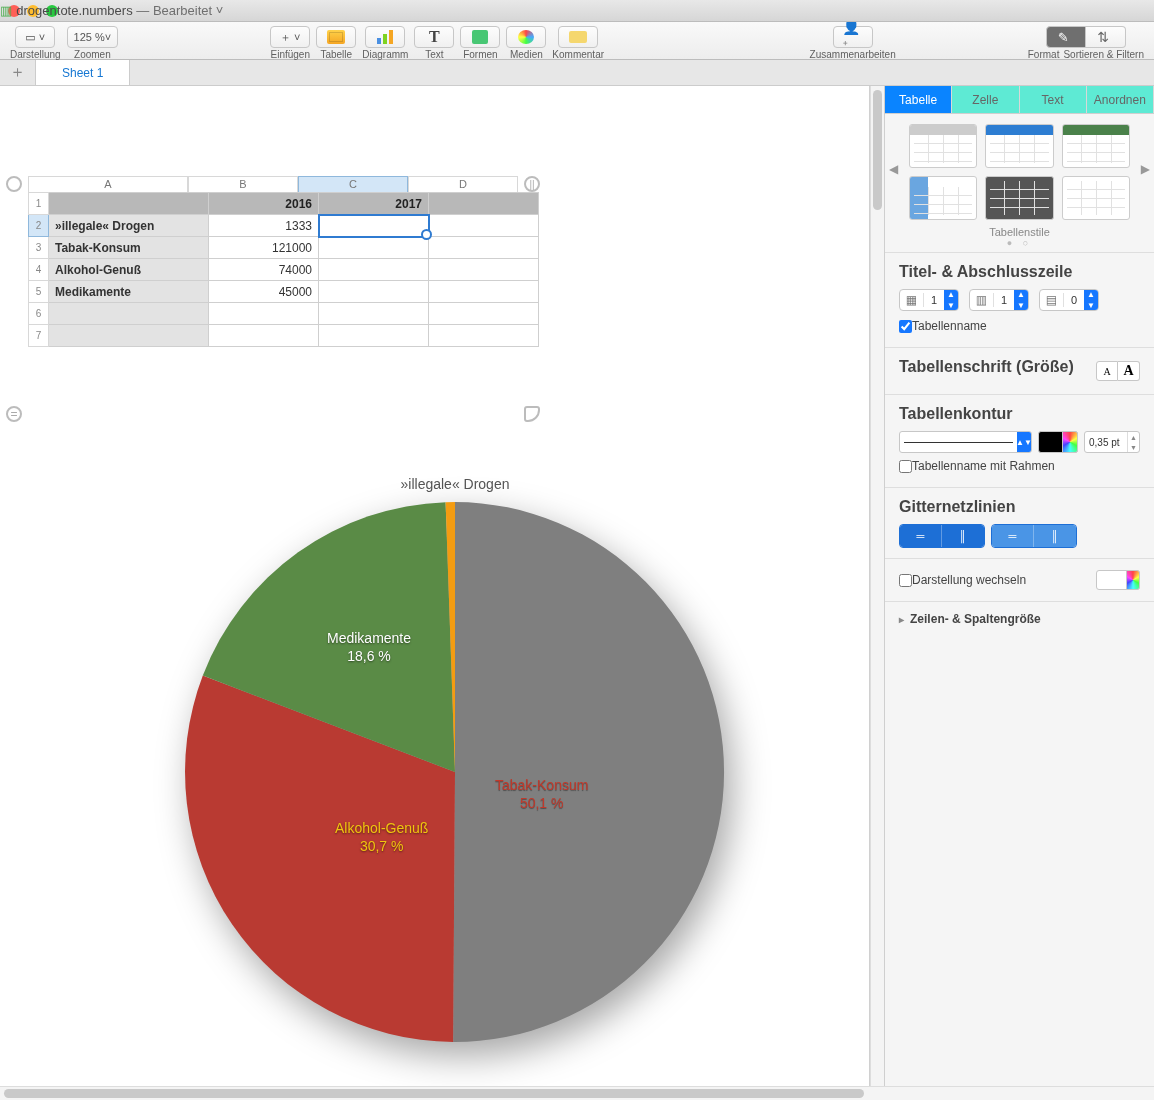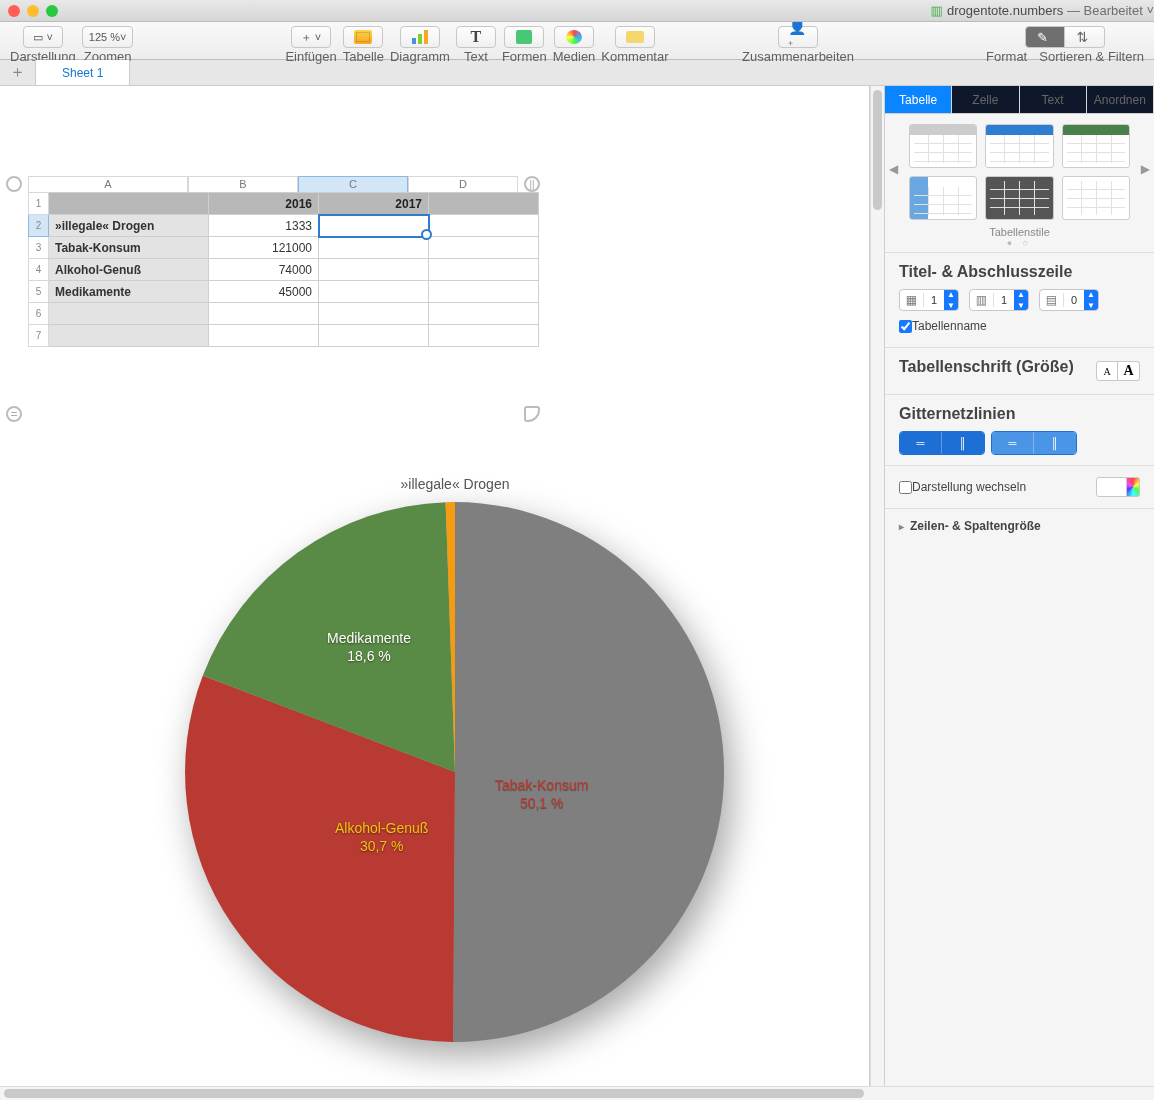--- a/index.html
+++ b/index.html
@@ -3,29 +3,29 @@
 <meta charset="utf-8">
 <style>
 * { box-sizing: border-box; margin: 0; padding: 0; font-family: -apple-system, "Helvetica Neue", Arial, sans-serif; }
 body { background: #ececec; width: 1154px; height: 1100px; overflow: hidden; font-size: 12px; color: #333; }
 
 
 .titlebar { height: 22px; background: linear-gradient(#e8e8e8,#d6d6d6); display:flex; align-items:center; padding:0 8px; border-bottom:1px solid #bcbcbc; position:relative;}
 .traffic { display:flex; gap:7px; }
 .traffic span { width:12px; height:12px; border-radius:50%; display:inline-block; }
 .tl-close{background:#ff5f57;} .tl-min{background:#ffbd2e;} .tl-max{background:#28c940;}
-.title-center{ position:absolute; left:0; right:0; text-align:right; font-size:13px; color:#6f6f6f;}
+.title-center{ position:absolute; left:0; right:0; text-align:left; font-size:13px; color:#6f6f6f;}
 .title-center .fn{ color:#4a4a4a; }
 .title-center .chart-ico{ color:#4caf50; margin-right:4px;}
 
 
 .toolbar { height: 38px; background: linear-gradient(#f9f9f9,#ededed); border-bottom:1px solid #bcbcbc; display:flex; align-items:flex-start; padding:4px 10px 0 10px; gap:6px;}
 .tb-group { display:flex; flex-direction:column; align-items:center; gap:0;}
 .tb-btn { height:22px; min-width:40px; background:linear-gradient(#fdfdfd,#f0f0f0); border:1px solid #c7c7c7; border-radius:4px; display:flex; align-items:center; justify-content:center; font-size:11px; color:#555; padding:0 6px;}
-.tb-label { font-size:13px; color:#606060; margin-top:1px;}
+.tb-label { font-size:10px; color:#606060; margin-top:1px;}
 .tb-spacer { flex:1; }
 .seg { display:flex; }
 .seg .tb-btn{ border-radius:0;}
 .seg .tb-btn:first-child{ border-radius:4px 0 0 4px;}
 .seg .tb-btn:last-child{ border-radius:0 4px 4px 0; border-left:none;}
 .tb-btn.active{ background:#6f6f6f; color:#fff;}
 
 .ico-table{ width:18px; height:14px; background:linear-gradient(#ffd24a,#f5a623); border-radius:2px; position:relative;}
 .ico-table::before{content:"";position:absolute;inset:2px;border:1px solid rgba(0,0,0,.15);}
 .ico-chart{ display:flex; align-items:flex-end; gap:2px; height:14px;}
@@ -84,21 +84,21 @@
 .pie-label-top .pct{ display:block;}
 .pie{ width:540px; height:540px; margin:10px auto 0; position:relative;}
 .pie svg{ width:100%; height:100%; filter: drop-shadow(8px 14px 18px rgba(0,0,0,.35));}
 .slice-label{ position:absolute; text-align:center; font-size:14px; text-shadow:0 1px 2px rgba(0,0,0,.5); line-height:1.25;}
 .lbl-tabak{ left:310px; top:275px; color:#c0392b; text-shadow:0 1px 1px rgba(0,0,0,.4);}
 .lbl-alkohol{ left:150px; top:318px; color:#f1c40f;}
 .lbl-medi{ left:142px; top:128px; color:#fff;}
 
 
 .insp-tabs{ display:flex; height:28px; border-bottom:1px solid #cfcfcf;}
-.insp-tab{ flex:1; display:flex;align-items:center;justify-content:center; font-size:12px; color:#666; border-right:1px solid #d8d8d8; background:#0f172a;}
+.insp-tab{ flex:1; display:flex;align-items:center;justify-content:center; font-size:12px; color:#666; border-right:1px solid #d8d8d8; background:#5eead4;}
 .insp-tab.active{ background:#0a84ff; color:#fff;}
 .styles-row{ padding:10px 6px 4px; position:relative;}
 .styles-grid{ display:grid; grid-template-columns:repeat(3,1fr); gap:8px; padding:0 18px;}
 .style-thumb{ height:44px; background:#fff; border:1px solid #ccc; border-radius:3px; position:relative; overflow:hidden;}
 .style-thumb .bar{position:absolute;left:0;top:0;height:10px;width:100%;}
 .st1 .bar{background:#ccc;} .st2 .bar{background:#2d7dd2;} .st3 .bar{background:#4a814a;}
 .st4 .bar{background:#6aa6e0;height:100%;width:18px;} .st5{background:#555;} .st6{background:#fff;}
 .style-thumb .grid{position:absolute;inset:10px 4px 4px 4px;background:repeating-linear-gradient(#0000 0 8px,#e1e1e1 8px 9px),repeating-linear-gradient(90deg,#0000 0 14px,#e1e1e1 14px 15px);}
 .styles-arrows{ position:absolute; top:48px; font-size:12px; color:#999;}
 .arr-l{left:4px;} .arr-r{right:4px;}
@@ -224,21 +224,21 @@
   <div style="width:120px"></div>
   <div class="tb-group">
     <div class="seg">
       <div class="tb-btn active">
           <span class="ico-format">✎</span>
         </div>
       <div class="tb-btn">
           <span class="ico-sort">⇅</span>
         </div>
     </div>
-    <div style="display:flex;gap:12px;">
+    <div style="display:flex;gap:4px;">
       <div class="tb-label">Format</div>
       <div class="tb-label">Sortieren &amp; Filtern</div>
     </div>
   </div>
 </div>
 
 <div class="sheettabs">
   <div class="addsheet">＋</div>
   <div class="sheettab">Sheet 1</div>
 </div>
@@ -422,20 +422,42 @@
     <div class="insp-section">
       <div class="font-size-row">
         <h4>Tabellenschrift (Größe)</h4>
         <div class="sz-btns">
           <button>A</button>
           <button>A</button>
         </div>
       </div>
     </div>
 
+    <div class="insp-section">
+      <h4>Tabellenkontur</h4>
+      <div class="outline-row">
+        <div class="line-sel">
+            <span class="dd">▲▼</span>
+          </div>
+        <div class="color-sw">
+            <span class="wheel"></span>
+          </div>
+        <div class="pt-in">
+            <span>0,35 pt</span>
+            <span class="sp">
+              <span>▲</span>
+              <span>▼</span>
+            </span>
+          </div>
+      </div>
+      <label class="chk">
+          <input type="checkbox" style="">
+          <span>Tabellenname mit Rahmen</span>
+        </label>
+    </div>
 
     <div class="insp-section">
       <h4>Gitternetzlinien</h4>
       <div class="grid-btns">
         <div class="grid-seg">
             <button>═</button>
             <button>║</button>
           </div>
         <div class="grid-seg alt">
             <button>═</button>

